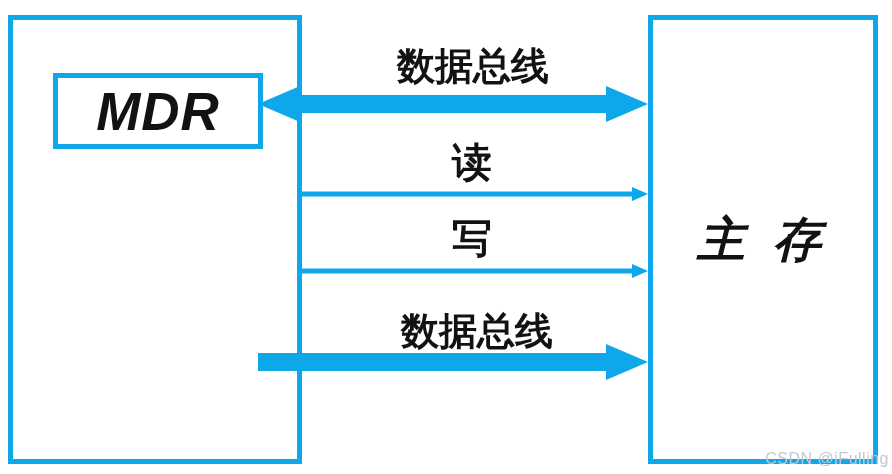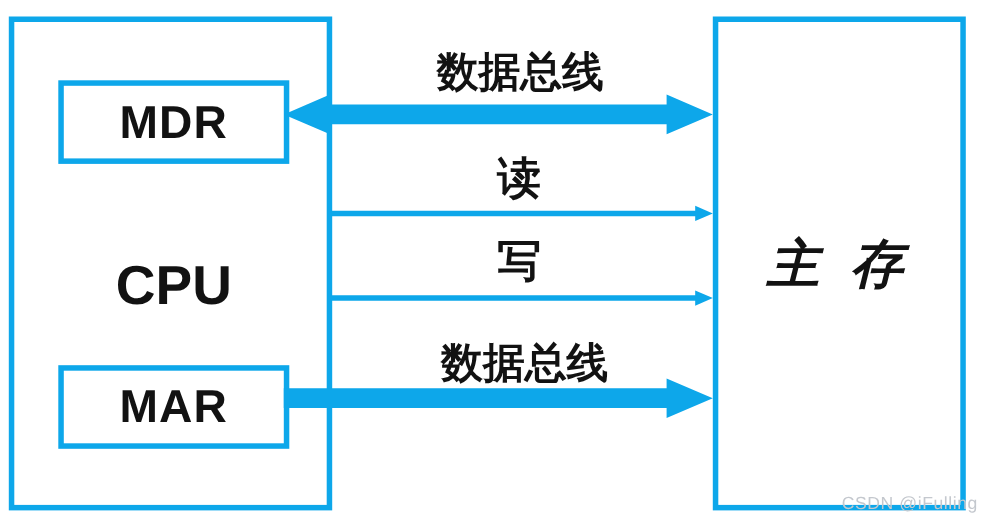--- a/index.html
+++ b/index.html
@@ -31,22 +31,22 @@
     position:absolute;
     border:5px solid var(--accent);
     background:#fff;
     box-sizing:border-box;
     left:40px;width:210px;height:76px;
     display:flex;align-items:center;justify-content:center;
   }
   .mdr-box{top:53px;}
   .mar-box{top:312px;}
   .reg-label{
-    font-size:42px;font-weight:600;color:var(--text);
-    letter-spacing:1px;line-height:1;
+    font-size:53px;font-weight:600;color:var(--text);
+    letter-spacing:1px;line-height:1;font-style:italic;
   }
   .cpu-label{
     position:absolute;left:145px;top:210px;
     transform:translateX(-50%);
     font-size:50px;font-weight:600;color:var(--text);
     line-height:58px;white-space:nowrap;
   }
   .memory-label{
     font-size:48px;font-weight:700;color:var(--text);
     font-family:"Liberation Serif",serif;
@@ -79,24 +79,20 @@
 </style>
 </head>
 <body>
 
 <div class="canvas">
 
   <div class="box cpu-box">
     <div class="reg-box mdr-box">
       <span class="reg-label">MDR</span>
     </div>
-    <div class="cpu-label">CPU</div>
-    <div class="reg-box mar-box">
-      <span class="reg-label">MAR</span>
-    </div>
   </div>
 
   <div class="box memory-box">
     <span class="memory-label">主 存</span>
   </div>
 
   <svg class="arrows" viewBox="0 0 892 474">
 
     <polygon class="arrow-fill" points="258,104 300,86 300,95 606,95 606,86 648,104 606,122 606,113 300,113 300,122"></polygon>
 

